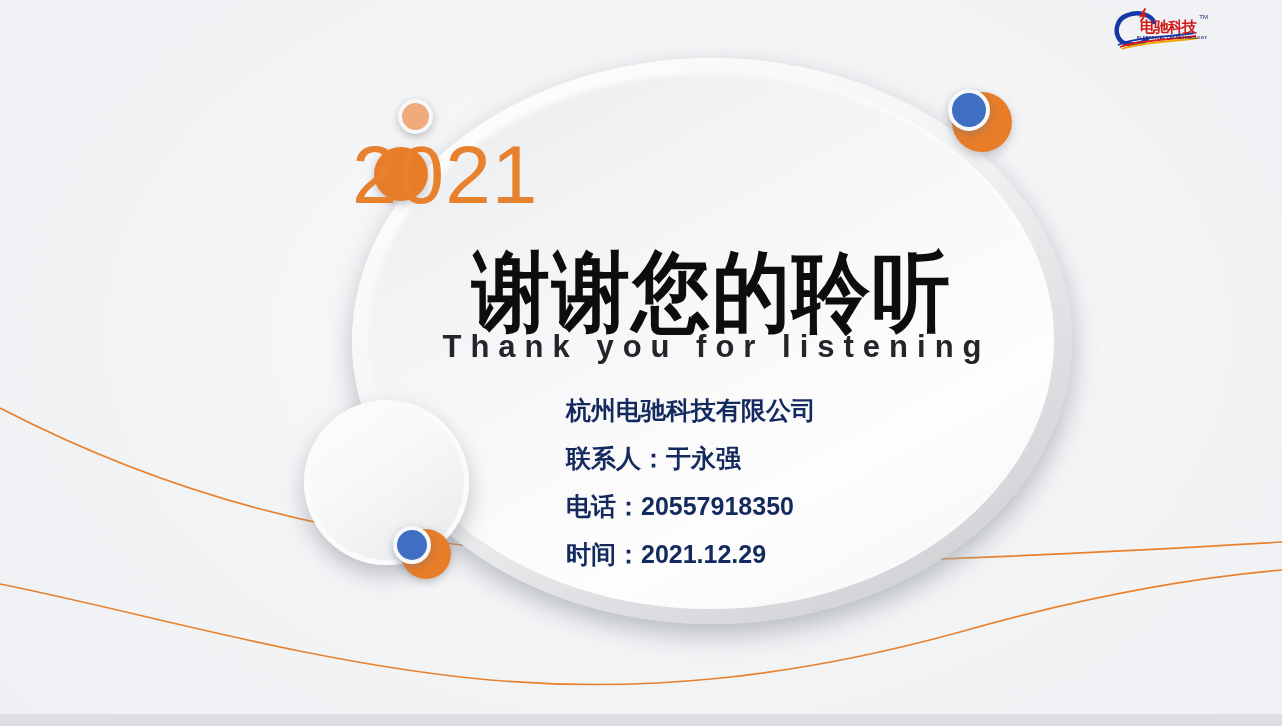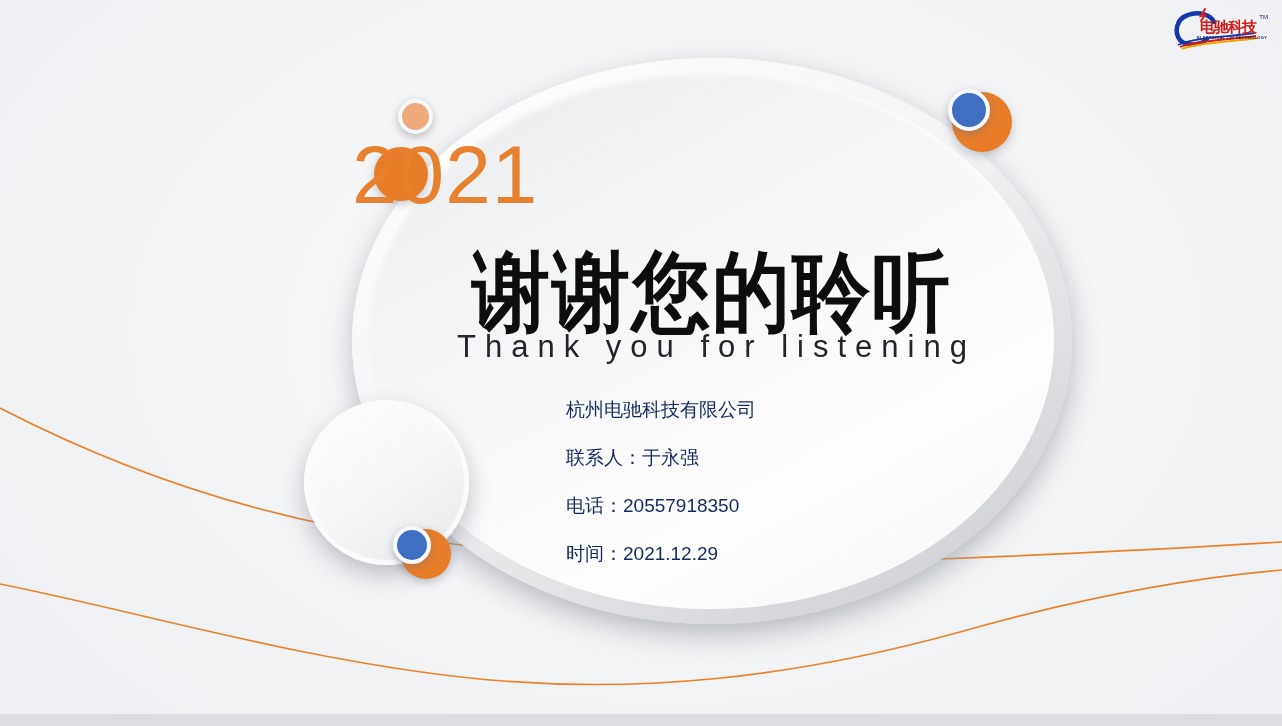--- a/index.html
+++ b/index.html
@@ -170,44 +170,44 @@
     transform: scaleY(1.12);
     transform-origin: center top;
   }
   #headline-en {
     position: absolute;
     left: 0; right: 0;
     top: 272px;
     text-align: center;
     font-size: 31px;
     line-height: 34px;
-    font-weight: 400;
+    font-weight: 700;
     color: #23252b;
     letter-spacing: 9px;
     padding-left: 9px;
   }
 
   #contact {
     position: absolute;
     left: 214px;
     top: 328px;
     width: 460px;
   }
   .contact-line {
-    font-size: 19px;
+    font-size: 25px;
     line-height: 48px;
-    font-weight: 400;
+    font-weight: 700;
     color: #142a5e;
     white-space: nowrap;
   }
 
   
   #logo {
     position: absolute;
-    left: 1170px;
+    left: 1110px;
     top: 6px;
     width: 100px;
     height: 44px;
   }
   .logo-tm {
     position: absolute;
     right: 2px;
     top: 8px;
     font-size: 6px;
     color: #1a1a6e;

